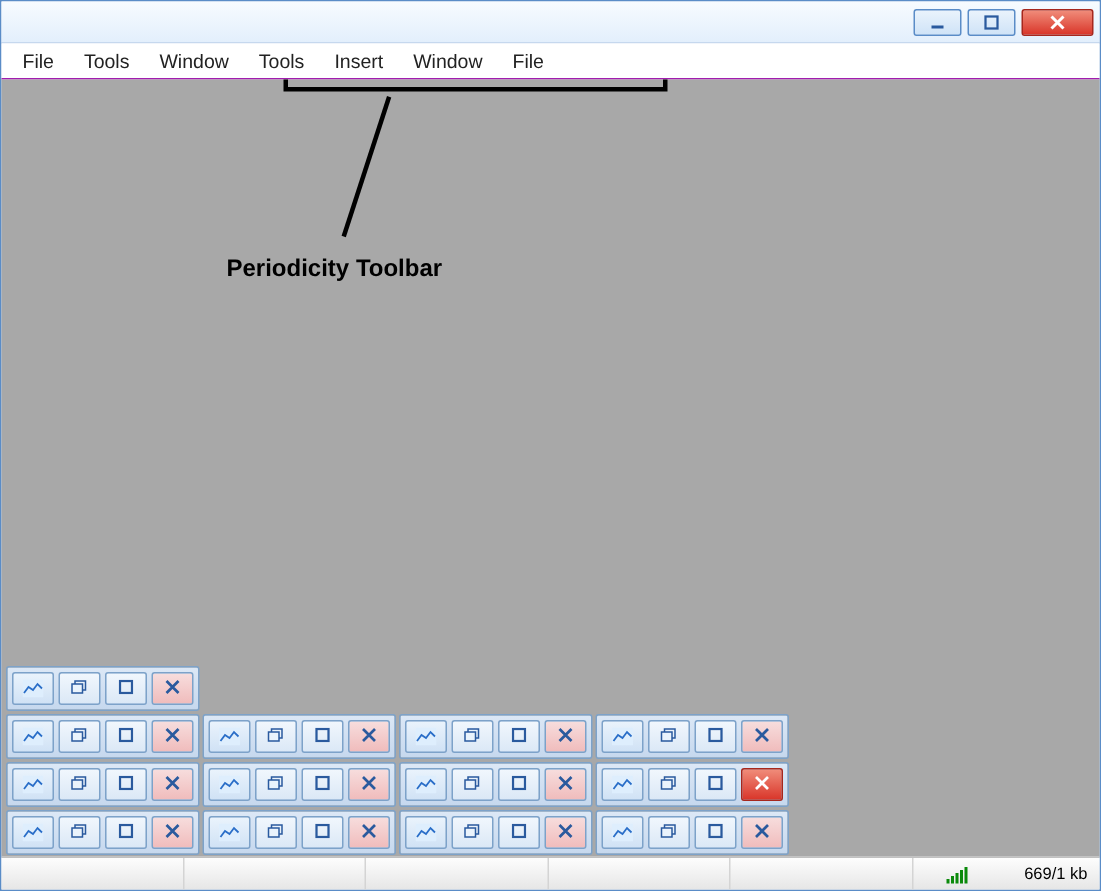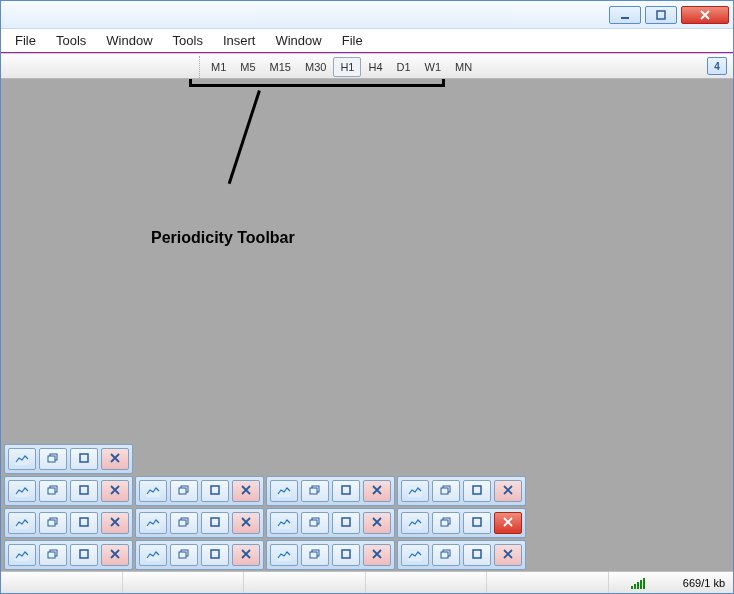--- a/index.html
+++ b/index.html
@@ -17,21 +17,21 @@
 .periodicity { position: absolute; left: 198px; top: 2px; height: 22px; display: flex; align-items: center; border-left: 1px dotted #aaa; padding-left: 4px; }
 .pbtn { height: 20px; padding: 0 6px; font-size: 11px; color: #333; border: 1px solid transparent; display: flex; align-items: center; cursor: pointer; border-radius: 2px; }
 .pbtn.active { border: 1px solid #9aa7b6; background: #f0f4f8; }
 
 .smallbadge { position: absolute; right: 6px; top: 3px; width: 20px; height: 18px; background: linear-gradient(#eaf3fc,#cfe3f7); border: 1px solid #5a8cc7; border-radius: 2px; display: flex; align-items: center; justify-content: center; font-size: 10px; font-weight: bold; color: #2a5a9e; cursor: pointer; }
 
 .workspace { flex: 1; background: #a8a8a8; position: relative; overflow: hidden; }
 
 .annotation-box { position: absolute; left: 188px; top: -30px; width: 256px; height: 38px; border: 3px solid #000; }
 .annotation-line { position: absolute; left: 257px; top: 11px; width: 3px; height: 98px; background: #000; transform-origin: top left; transform: rotate(18deg); }
-.annotation-text { position: absolute; left: 150px; top: 118px; font-size: 16px; font-weight: bold; color: #000; font-family: Arial, sans-serif; margin-top: 32px; }
+.annotation-text { position: absolute; left: 150px; top: 118px; font-size: 16px; font-weight: bold; color: #000; font-family: Arial, sans-serif; }
 
 .mdizone { position: absolute; bottom: 0; left: 2px; right: 2px; }
 .mdirow { display: flex; flex-wrap: nowrap; }
 .mdiwin { border: 1px solid #7da2c9; border-radius: 2px; background: linear-gradient(#dce8f6,#c6d8ee); padding: 3px; display: flex; gap: 3px; align-items: center; margin: 1px; }
 .mdicell { width: 28px; height: 22px; border: 1px solid #7da2c9; border-radius: 2px; background: linear-gradient(#f1f7fd,#dbe8f6); display: flex; align-items: center; justify-content: center; cursor: pointer; }
 .mdicell.chart { background: linear-gradient(#eaf3fc,#d0e2f5); }
 .mdicell.chart svg { display:block; }
 .mdicell.closewin { background: linear-gradient(#f7dddd,#f0bcbc); }
 .mdicell.closewin.hot { background: linear-gradient(#f08c7a,#d9362a); border-color:#a6271d; color:#fff; }
 
@@ -69,34 +69,20 @@
   <div class="menubar" id="menubar">
       <div class="menuitem">File</div>
       <div class="menuitem">Tools</div>
       <div class="menuitem">Window</div>
       <div class="menuitem">Tools</div>
       <div class="menuitem">Insert</div>
       <div class="menuitem">Window</div>
       <div class="menuitem">File</div>
     </div>
 
-  <div class="toolrow">
-    <div class="periodicity" id="periodicity">
-        <div class="pbtn">M1</div>
-        <div class="pbtn">M5</div>
-        <div class="pbtn">M15</div>
-        <div class="pbtn">M30</div>
-        <div class="pbtn active">H1</div>
-        <div class="pbtn">H4</div>
-        <div class="pbtn">D1</div>
-        <div class="pbtn">W1</div>
-        <div class="pbtn">MN</div>
-      </div>
-    <div class="smallbadge">4</div>
-  </div>
 
   <div class="workspace">
     <div class="annotation-box"></div>
     <div class="annotation-line"></div>
     <div class="annotation-text">Periodicity Toolbar</div>
 
     <div class="mdizone" id="mdizone">
         <div class="mdirow">
           <div class="mdiwin">
             <div class="mdicell chart">

